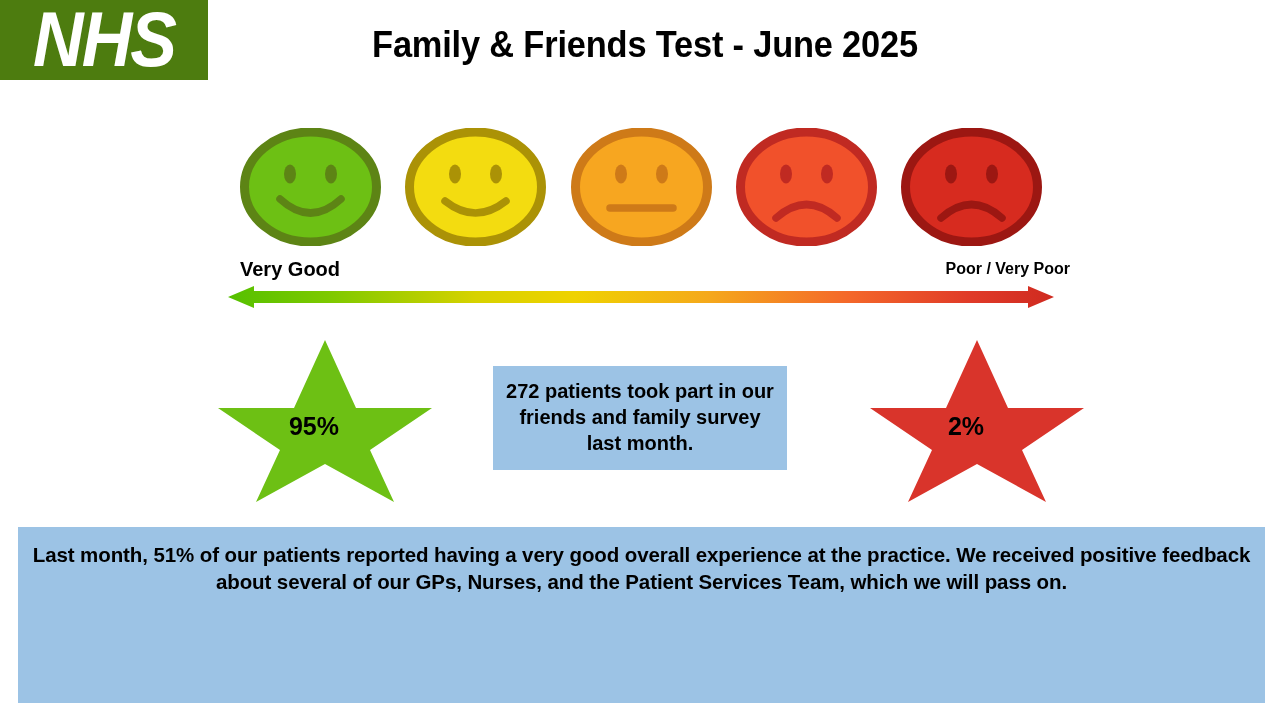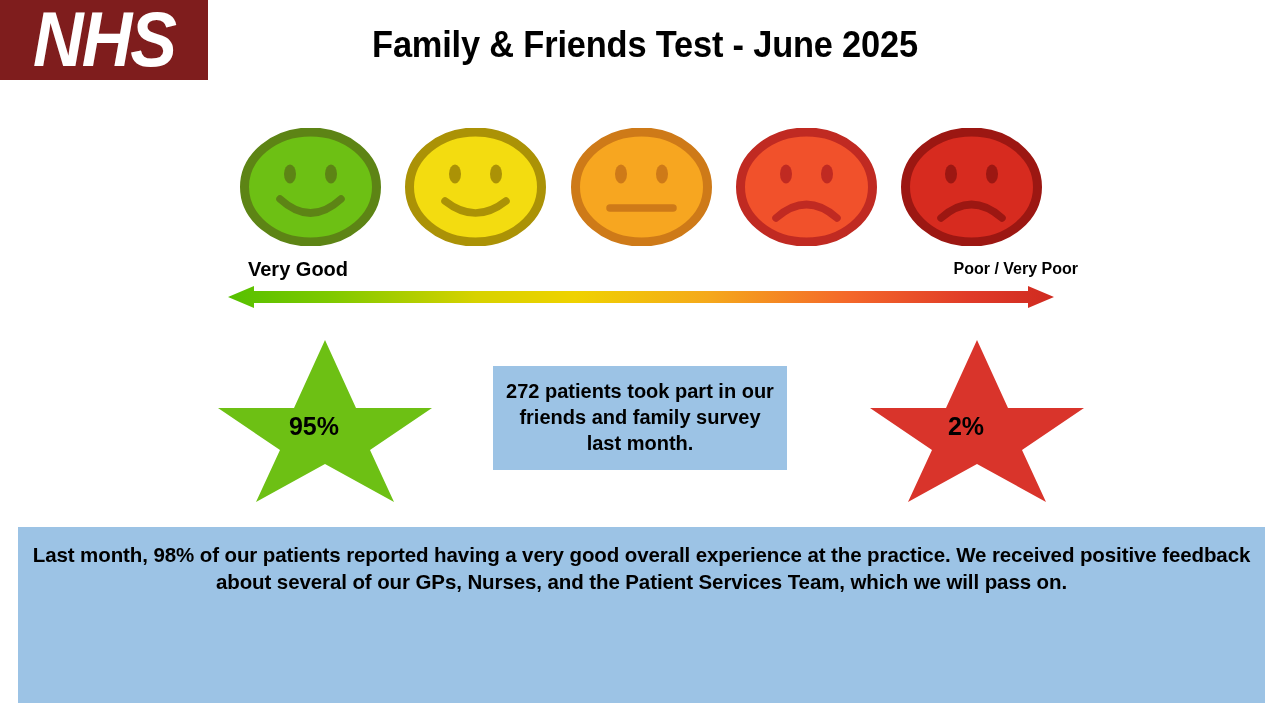--- a/index.html
+++ b/index.html
@@ -46,21 +46,21 @@
   #face-row {
     position:absolute; left:238px; top:128px;
     width:806px; height:118px;
     display:flex; justify-content:space-between; align-items:center;
   }
   .face { width:145px; height:118px; position:relative; }
   .face svg { display:block; width:100%; height:100%; }
 
   
   #scale-labels {
-    position:absolute; left:238px; top:255px;
+    position:absolute; left:230px; top:255px;
     width:840px; height:28px;
   }
   #label-very-good {
     position:absolute; left:10px; top:0;
     font-size:20px; font-weight:bold; line-height:28px;
     white-space:nowrap;
   }
   #label-poor {
     position:absolute; right:0px; top:0;
     font-size:16px; font-weight:bold; line-height:28px;
@@ -110,21 +110,21 @@
   }
   .summary-para {
     font-size:20.5px; font-weight:bold; line-height:27px;
     letter-spacing:-0.1px;
   }
   .summary-gap { height:27px; }
 </style>
 </head>
 <body>
 
-<div id="nhs-logo" style="background: #7f1d1d;">
+<div id="nhs-logo" style="background: #4d7c0f;">
   <span class="wordmark" style="color: rgb(255, 255, 255);">NHS</span>
 </div>
 
 <div id="page-title">Family &amp; Friends Test - June 2025</div>
 
 <div id="face-row">
 
   <div class="face">
     <svg viewBox="0 0 145 118">
       <ellipse cx="72.5" cy="59" rx="66" ry="55" fill="#6DC014" stroke="#5D8415" stroke-width="9"></ellipse>
@@ -207,15 +207,15 @@
 </div>
 
 <div class="star-block" id="star-red-block">
   <svg viewBox="0 0 230 170">
     <polygon points="115,6 146,74 222,74 160,116 184,168 115,130 46,168 70,116 8,74 84,74" fill="#D9342B"></polygon>
   </svg>
   <div class="star-value">2%</div>
 </div>
 
 <div id="summary-panel" style="background: rgb(156, 195, 229);">
-  <div class="summary-para">Last month, 98% of our patients reported having a very good overall experience at the practice. We received positive feedback about several of our GPs, Nurses, and the Patient Services Team, which we will pass on.</div>
+  <div class="summary-para">Last month, 51% of our patients reported having a very good overall experience at the practice. We received positive feedback about several of our GPs, Nurses, and the Patient Services Team, which we will pass on.</div>
   <div class="summary-gap"></div>
 </div>
 
 </body></html>

